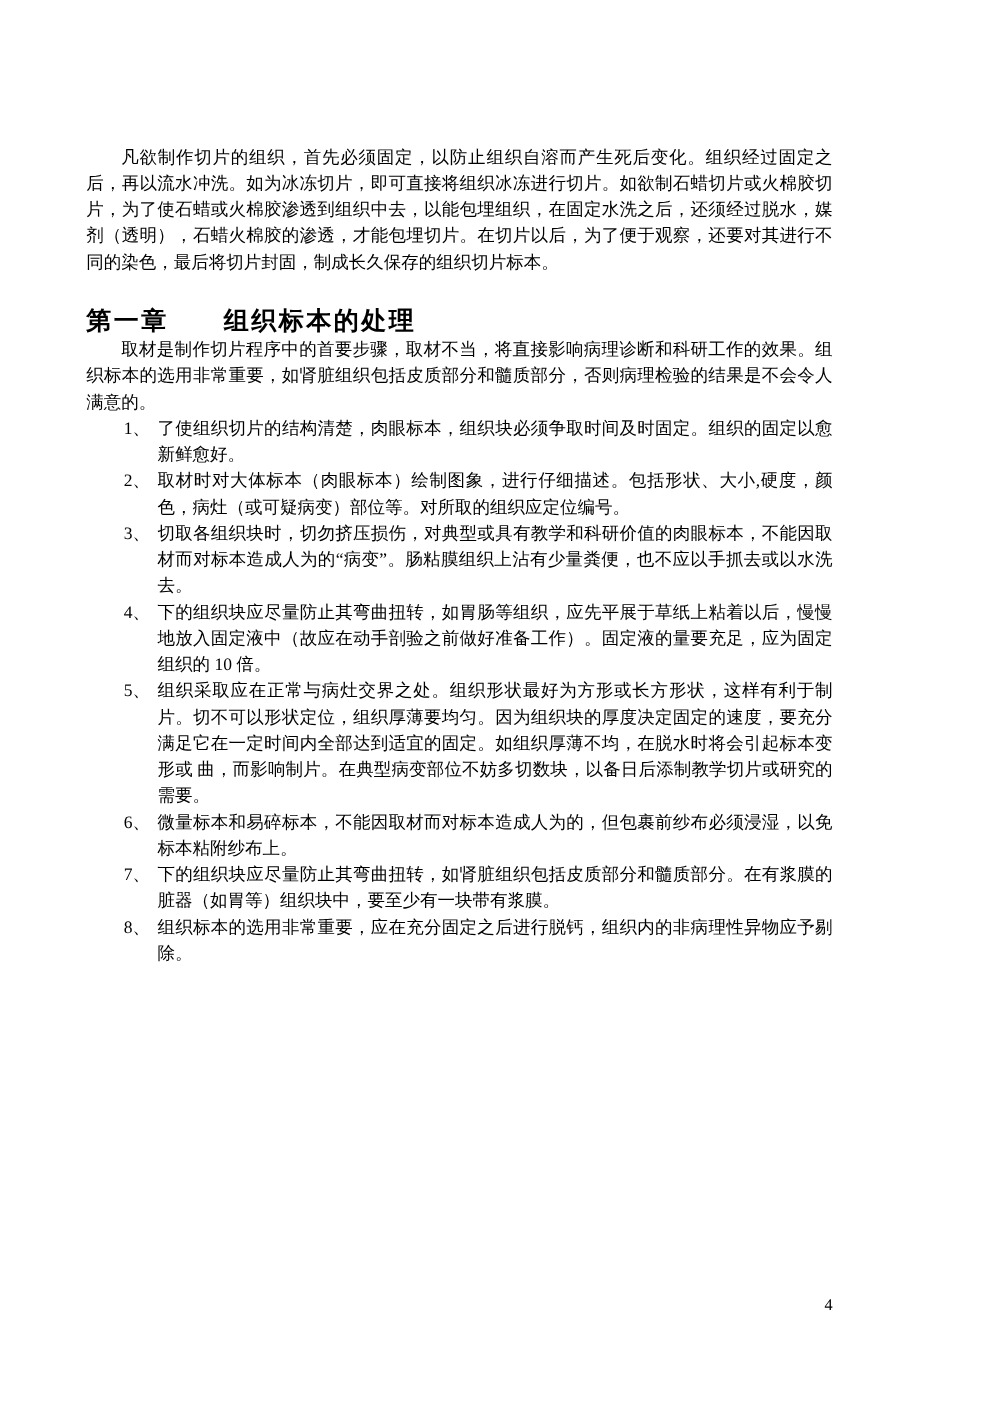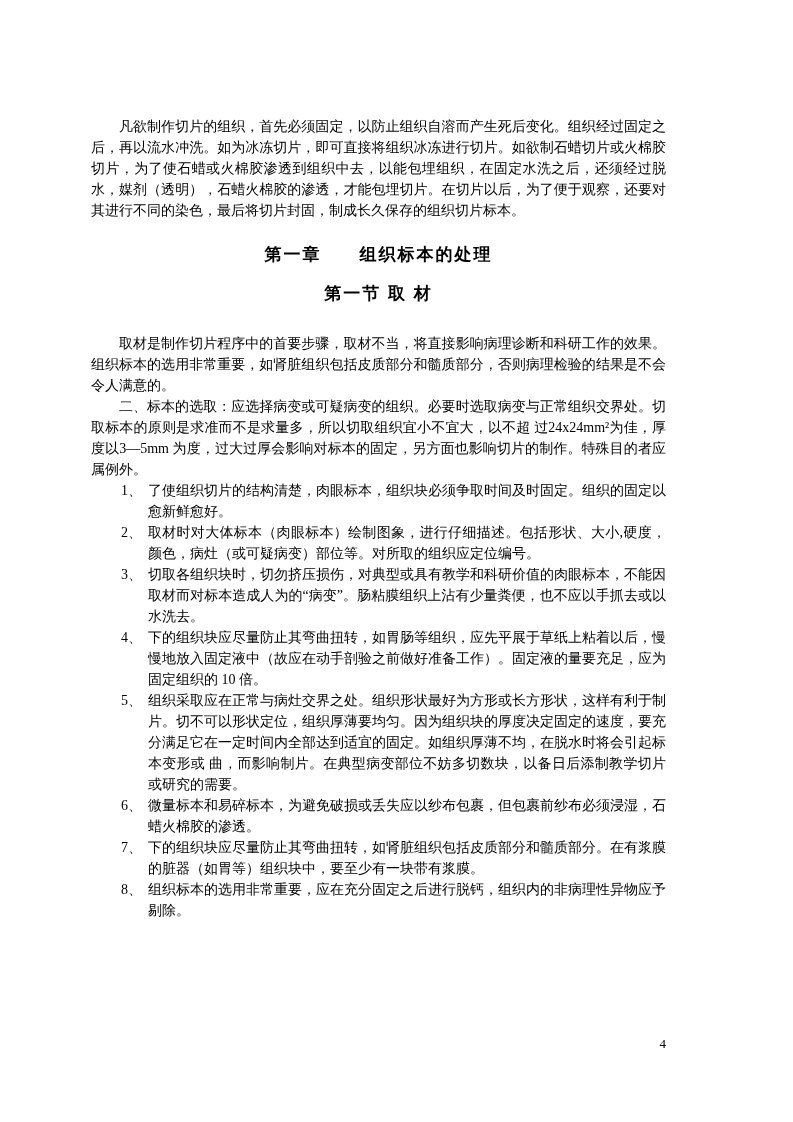--- a/index.html
+++ b/index.html
@@ -6,39 +6,38 @@
     margin: 0;
     padding: 0;
     background: #ffffff;
   }
   .page {
     position: relative;
     width: 793px;
     height: 1122px;
     background: #ffffff;
     box-sizing: border-box;
-    padding: 116px 127px 0 91px;
+    padding: 116px 127px 0 69px;
     font-family: "Liberation Serif", "DejaVu Serif", serif;
     color: #000000;
     overflow: hidden;
   }
   .body-para {
     font-size: 14px;
     line-height: 21px;
     text-align: justify;
     margin: 0;
   }
   .indent {
     text-indent: 2em;
   }
   .chapter-title {
     font-family: "Liberation Sans", "DejaVu Sans", sans-serif;
-    font-size: 17px;
+    font-size: 20px;
     font-weight: bold;
-    text-align: center;
     letter-spacing: 2px;
     margin: 22px 0 0 0;
   }
   .section-title {
     font-family: "Liberation Sans", "DejaVu Sans", sans-serif;
     font-size: 17px;
     font-weight: bold;
     text-align: center;
     letter-spacing: 2px;
     margin: 16px 0 28px 0;
@@ -67,26 +66,24 @@
 </style>
 </head>
 <body>
 
 <div class="page">
 
   <p class="body-para indent">凡欲制作切片的组织，首先必须固定，以防止组织自溶而产生死后变化。组织经过固定之后，再以流水冲洗。如为冰冻切片，即可直接将组织冰冻进行切片。如欲制石蜡切片或火棉胶切片，为了使石蜡或火棉胶渗透到组织中去，以能包埋组织，在固定水洗之后，还须经过脱水，媒剂（透明），石蜡火棉胶的渗透，才能包埋切片。在切片以后，为了便于观察，还要对其进行不同的染色，最后将切片封固，制成长久保存的组织切片标本。</p>
 
   <h1 class="chapter-title">第一章　　组织标本的处理</h1>
 
-  <h2 class="section-title">第一节 取 材</h2>
 
   <p class="body-para indent">取材是制作切片程序中的首要步骤，取材不当，将直接影响病理诊断和科研工作的效果。组织标本的选用非常重要，如肾脏组织包括皮质部分和髓质部分，否则病理检验的结果是不会令人满意的。</p>
 
 
-  <p class="body-para indent">二、标本的选取：应选择病变或可疑病变的组织。必要时选取病变与正常组织交界处。切取标本的原则是求准而不是求量多，所以切取组织宜小不宜大，以不超 过24x24mm²为佳，厚度以3—5mm 为度，过大过厚会影响对标本的固定，另方面也影响切片的制作。特殊目的者应属例外。</p>
 
   <div class="numbered-list">
 
     <div class="list-item">
       <span class="item-num">1、</span>
       <span class="item-text">了使组织切片的结构清楚，肉眼标本，组织块必须争取时间及时固定。组织的固定以愈新鲜愈好。</span>
     </div>
 
     <div class="list-item">
       <span class="item-num">2、</span>
@@ -103,21 +100,21 @@
       <span class="item-text">下的组织块应尽量防止其弯曲扭转，如胃肠等组织，应先平展于草纸上粘着以后，慢慢地放入固定液中（故应在动手剖验之前做好准备工作）。固定液的量要充足，应为固定组织的 10 倍。</span>
     </div>
 
     <div class="list-item">
       <span class="item-num">5、</span>
       <span class="item-text">组织采取应在正常与病灶交界之处。组织形状最好为方形或长方形状，这样有利于制片。切不可以形状定位，组织厚薄要均匀。因为组织块的厚度决定固定的速度，要充分满足它在一定时间内全部达到适宜的固定。如组织厚薄不均，在脱水时将会引起标本变形或 曲，而影响制片。在典型病变部位不妨多切数块，以备日后添制教学切片或研究的需要。</span>
     </div>
 
     <div class="list-item">
       <span class="item-num">6、</span>
-      <span class="item-text">微量标本和易碎标本，为避免破损或丢失应以纱布包裹，但包裹前纱布必须浸湿，石蜡火棉胶的渗透。</span>
+      <span class="item-text">微量标本和易碎标本，不能因取材而对标本造成人为的，但包裹前纱布必须浸湿，以免标本粘附纱布上。</span>
     </div>
 
     <div class="list-item">
       <span class="item-num">7、</span>
       <span class="item-text">下的组织块应尽量防止其弯曲扭转，如肾脏组织包括皮质部分和髓质部分。在有浆膜的脏器（如胃等）组织块中，要至少有一块带有浆膜。</span>
     </div>
 
     <div class="list-item">
       <span class="item-num">8、</span>
       <span class="item-text">组织标本的选用非常重要，应在充分固定之后进行脱钙，组织内的非病理性异物应予剔除。</span>

